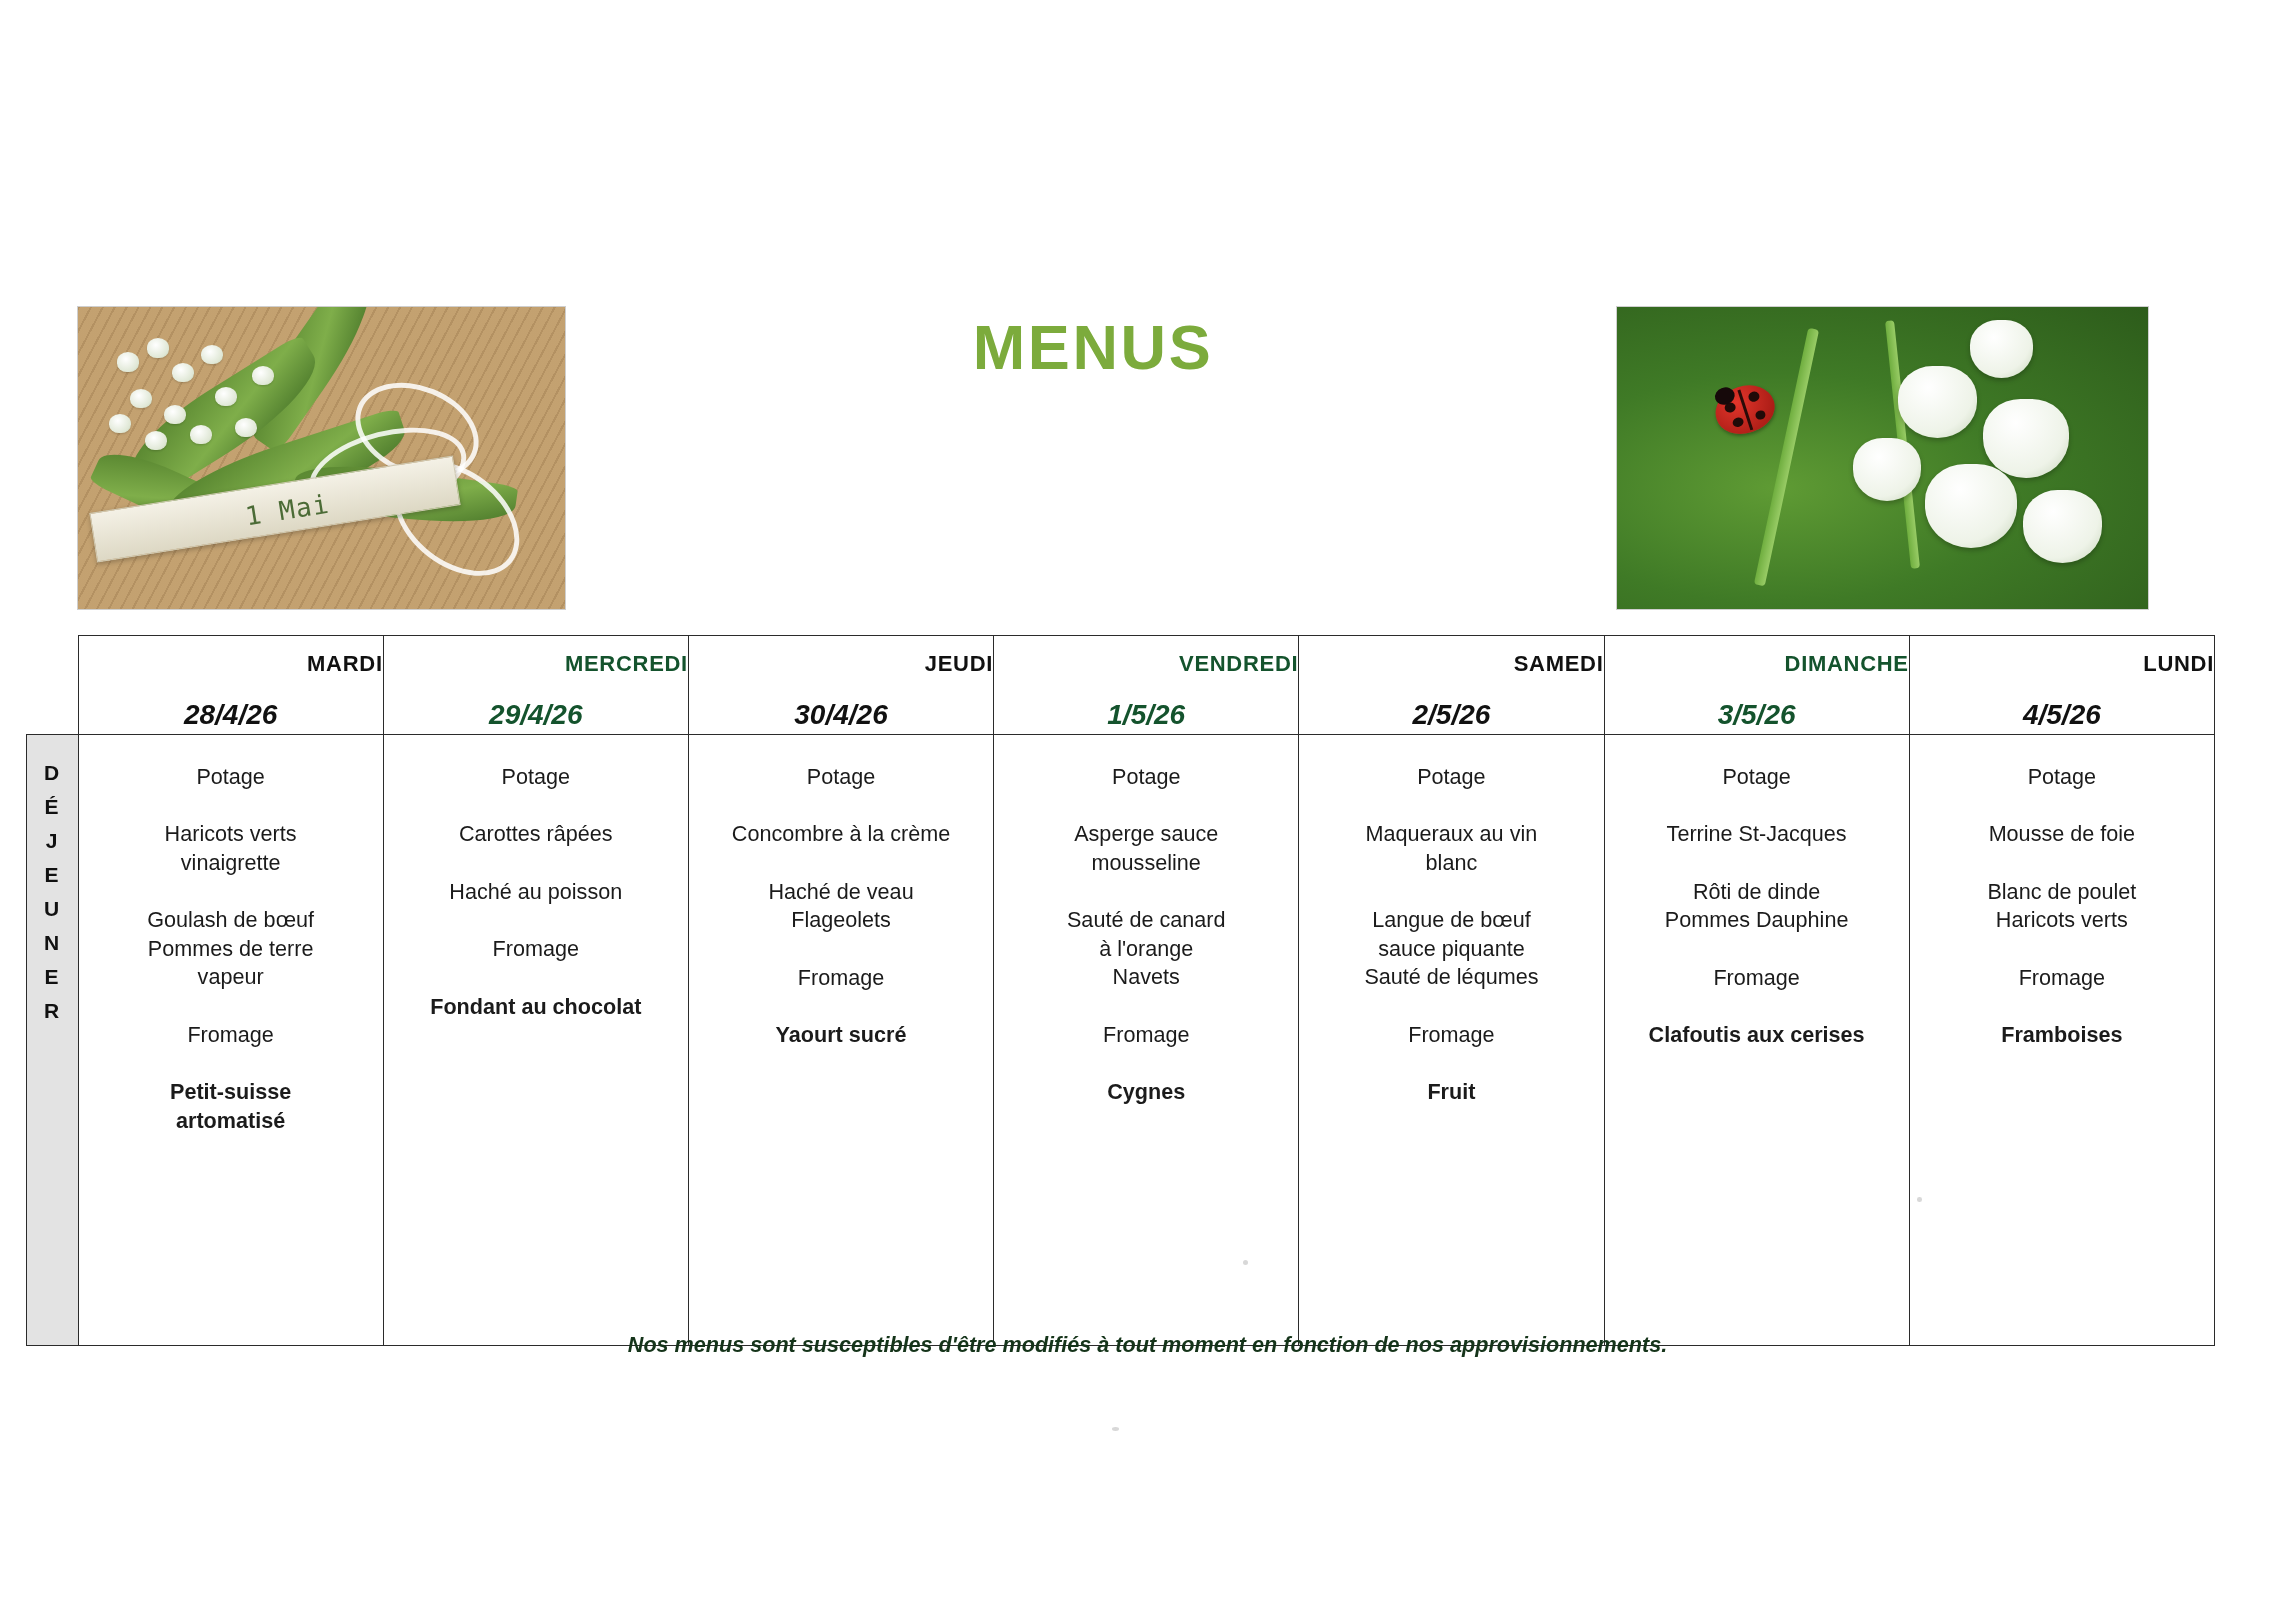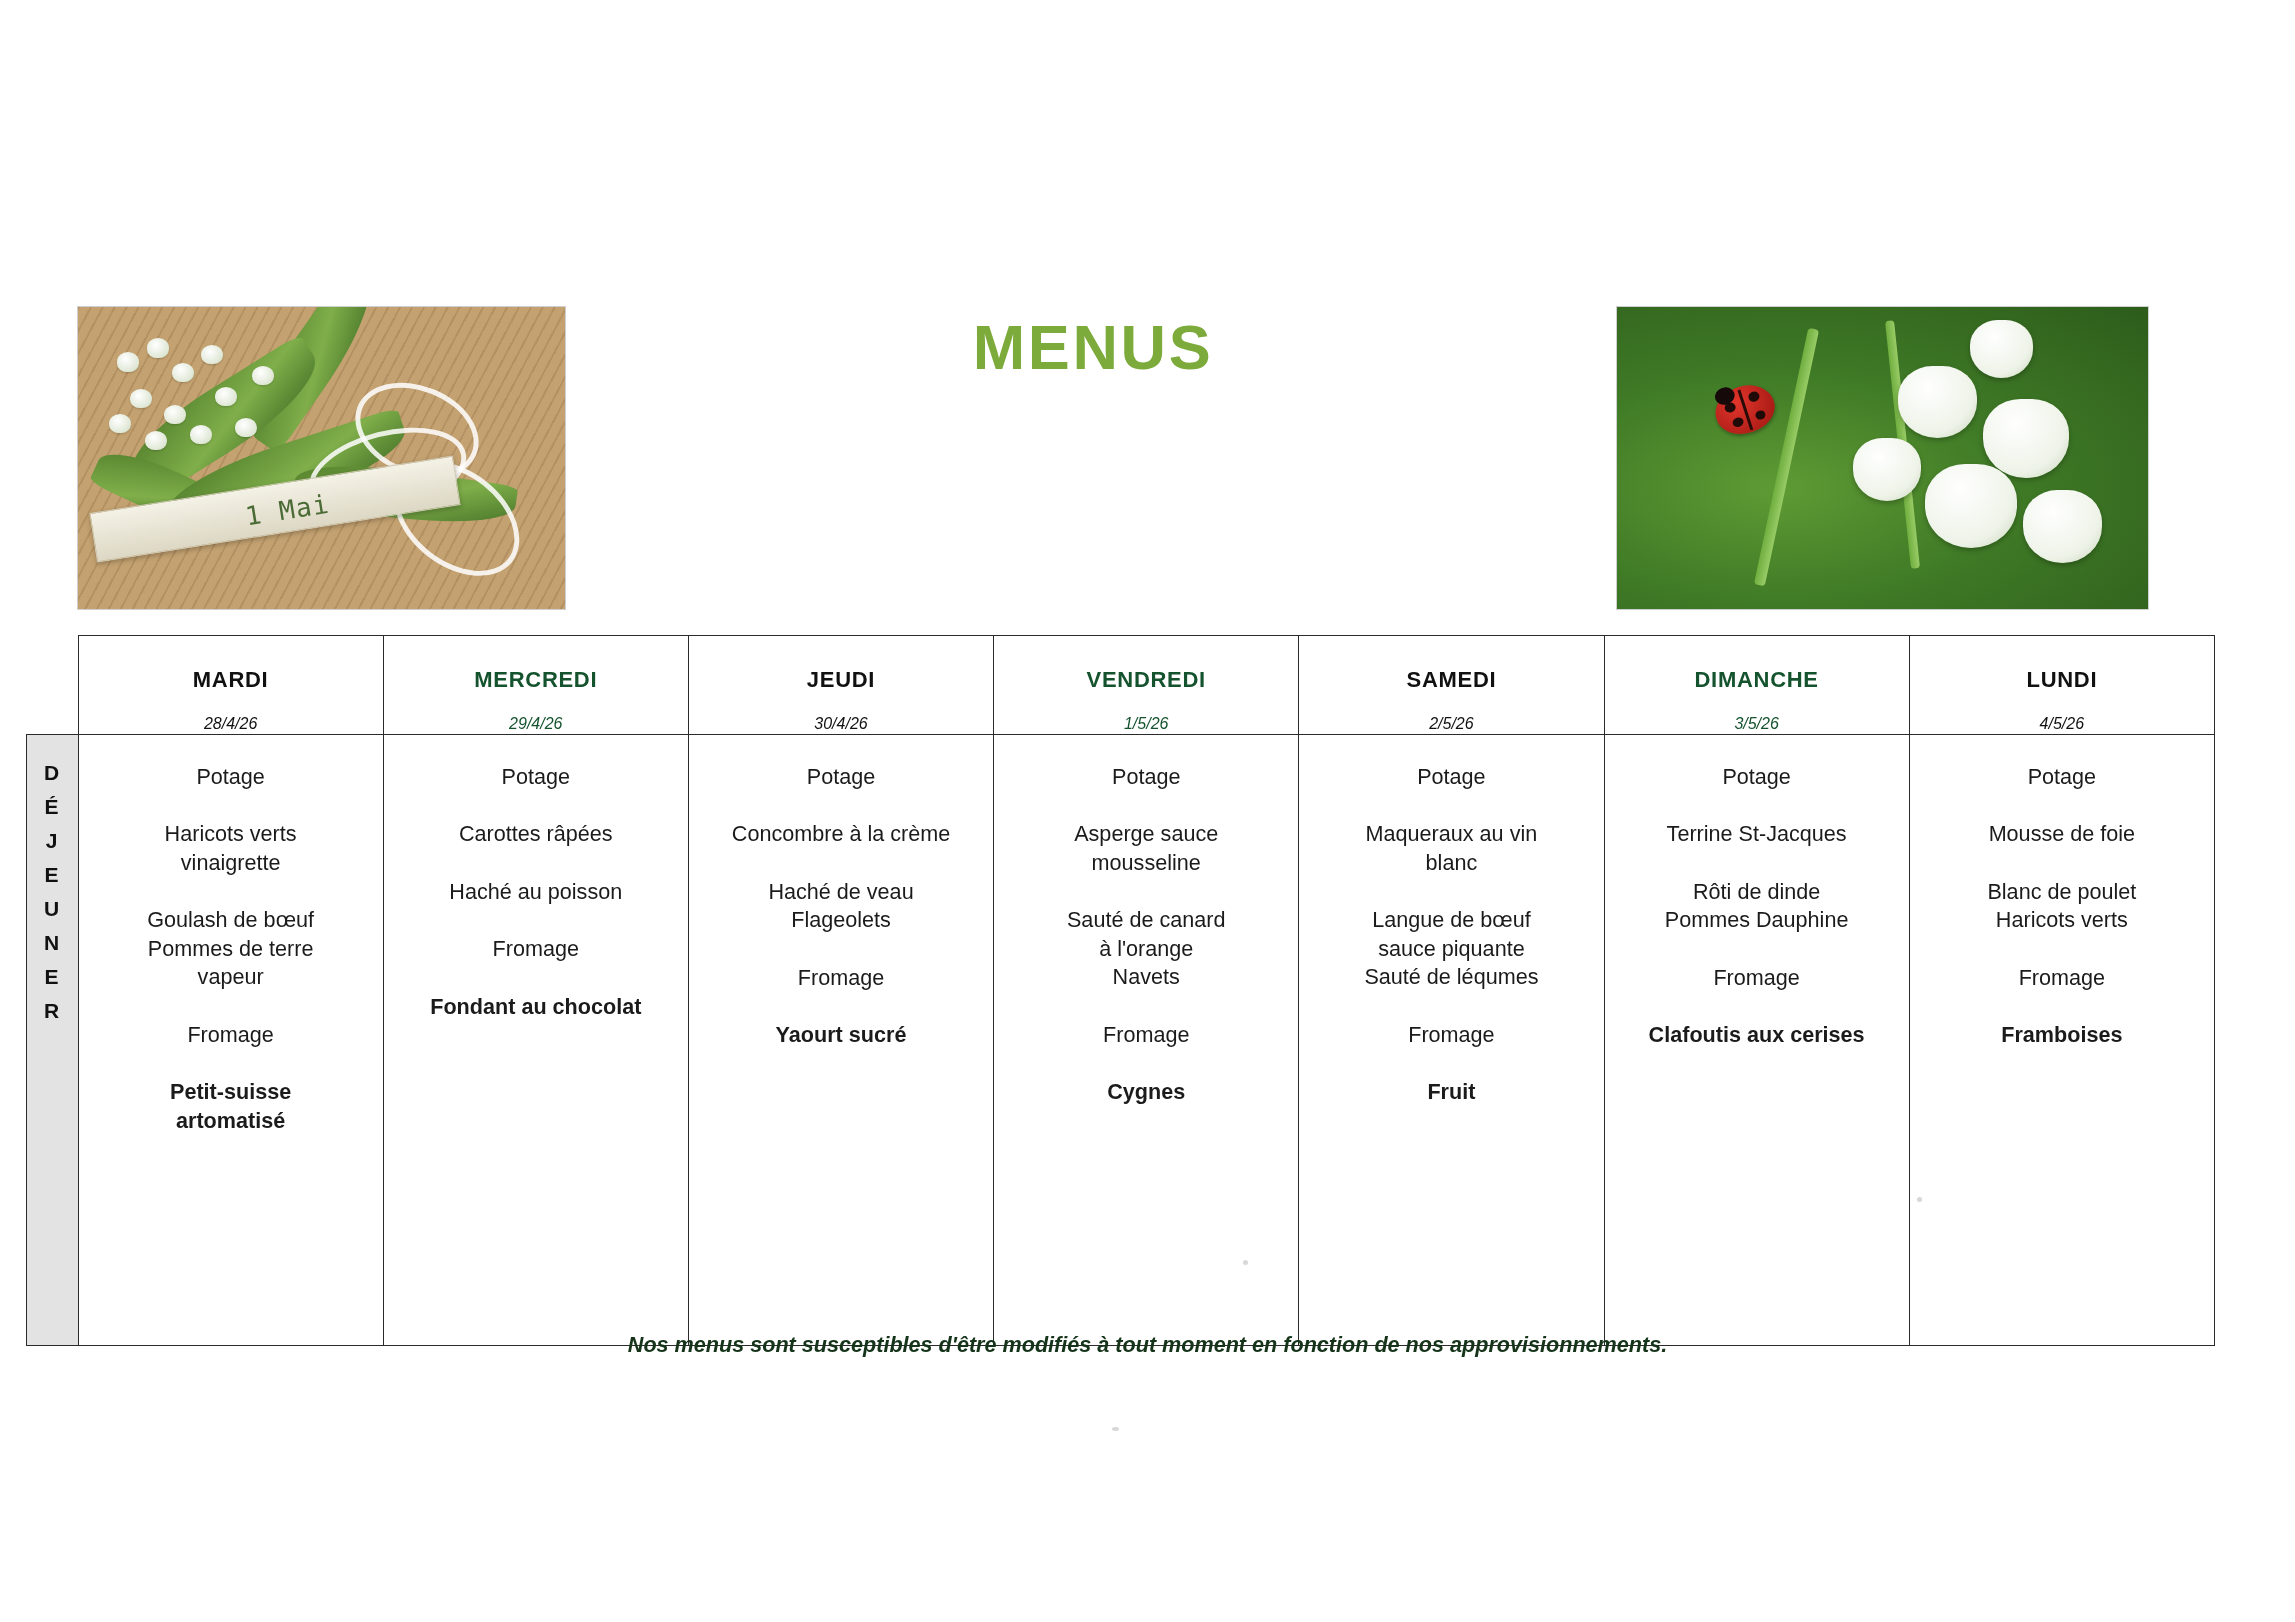--- a/index.html
+++ b/index.html
@@ -190,25 +190,26 @@
   }
   .day-head {
     height: 98px;
     text-align: center;
     padding: 0;
   }
   .day-name {
     font-size: 22px;
     font-weight: bold;
     letter-spacing: 0.7px;
-    margin-top: 31px;
+    margin-top: 15px;
+    text-align: right;
   }
   .day-date {
-    font-size: 16px;
-    font-weight: normal;
+    font-size: 28px;
+    font-weight: bold;
     font-style: italic;
     margin-top: 22px;
   }
   .c-dark { color: #111111; }
   .c-green { color: #14532d; }
 
   .side-label {
     width: 49px;
     background: #e3e3e3;
     text-align: center;

